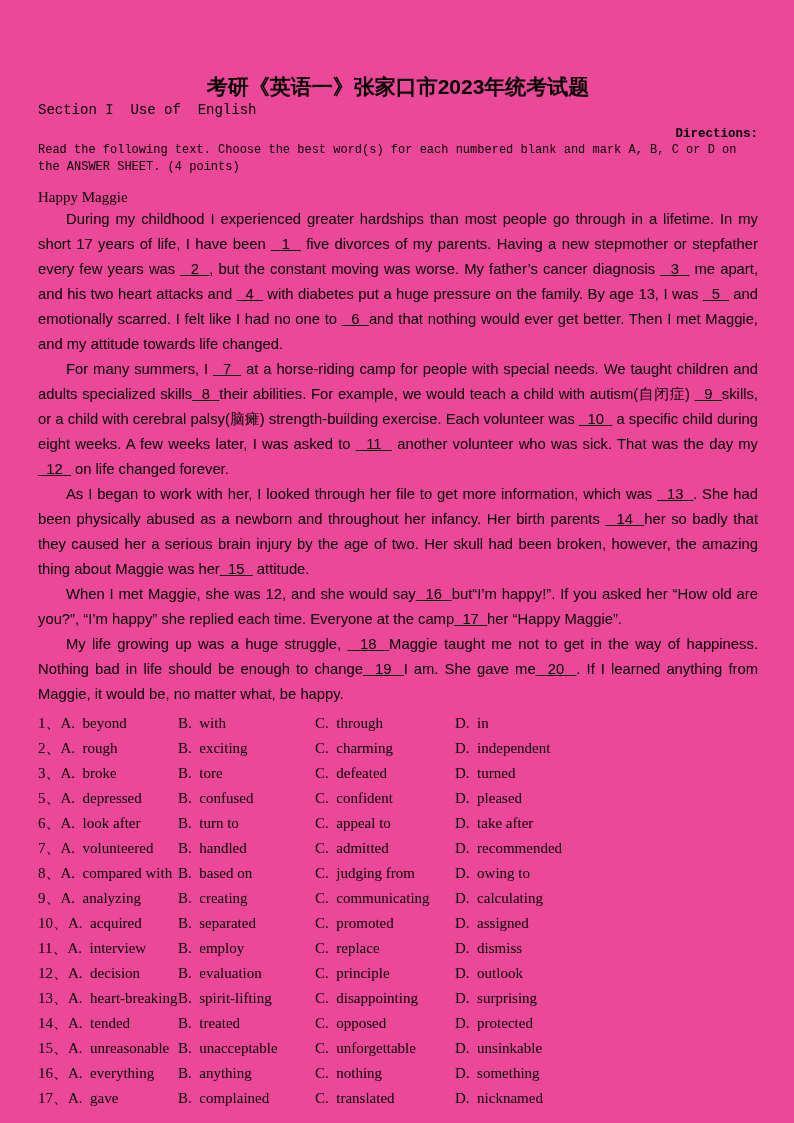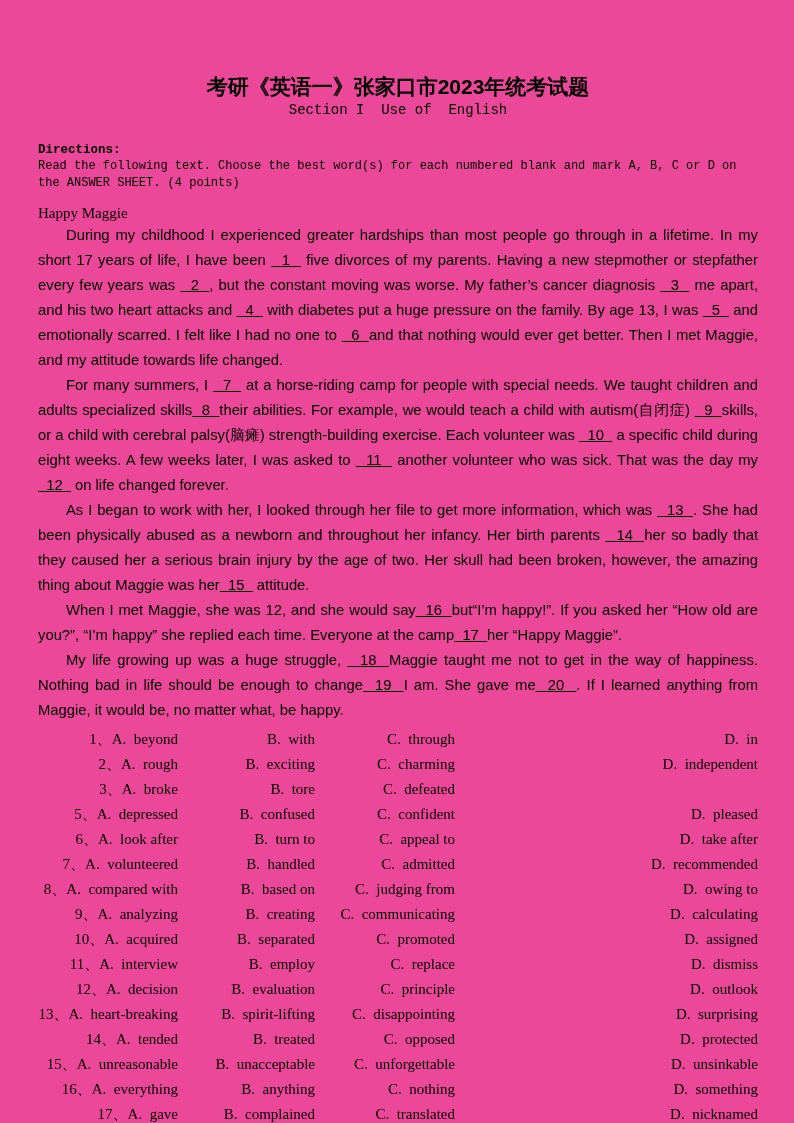--- a/index.html
+++ b/index.html
@@ -8,33 +8,34 @@
 
   .doc-title {
     text-align: center;
     font-family: "Liberation Sans", sans-serif;
     font-weight: bold;
     font-size: 21px;
     line-height: 27px;
     margin: 0;
   }
   .section-heading {
-    text-align: center;
+    text-align: left;
     font-family: "Liberation Mono", monospace;
     font-size: 14px;
     line-height: 19px;
     white-space: pre;
     margin-top: 1px;
   }
   .directions-label {
     font-family: "Liberation Mono", monospace;
     font-weight: bold;
     font-size: 12.5px;
     line-height: 16px;
-    margin-top: 22px;
+    margin-top: 6px;
+    text-align: right;
   }
   .directions-text {
     font-family: "Liberation Mono", monospace;
     font-size: 12px;
     line-height: 16.5px;
   }
   .passage-title {
     font-family: "Liberation Serif", serif;
     font-size: 15px;
     line-height: 20px;
@@ -49,21 +50,20 @@
     margin: 0;
   }
   .blank {
     text-decoration: underline;
     white-space: nowrap;
   }
   .options {
     margin-top: 4px;
     font-family: "Liberation Serif", serif;
     font-size: 15px;
-    text-align: right;
   }
   .opt-row {
     display: grid;
     grid-template-columns: 140px 137px 140px 1fr;
     line-height: 25px;
   }
   .opt-cell { white-space: nowrap; }
 </style>
 </head>
 <body>
@@ -93,20 +93,21 @@
       <div class="opt-row">
         <div class="opt-cell">2、A.&nbsp; rough</div>
         <div class="opt-cell">B.&nbsp; exciting</div>
         <div class="opt-cell">C.&nbsp; charming</div>
         <div class="opt-cell">D.&nbsp; independent</div>
       </div>
       <div class="opt-row">
         <div class="opt-cell">3、A.&nbsp; broke</div>
         <div class="opt-cell">B.&nbsp; tore</div>
         <div class="opt-cell">C.&nbsp; defeated</div>
+        <div class="opt-cell">D.&nbsp; turned</div>
       </div>
       <div class="opt-row">
         <div class="opt-cell">5、A.&nbsp; depressed</div>
         <div class="opt-cell">B.&nbsp; confused</div>
         <div class="opt-cell">C.&nbsp; confident</div>
         <div class="opt-cell">D.&nbsp; pleased</div>
       </div>
       <div class="opt-row">
         <div class="opt-cell">6、A.&nbsp; look after</div>
         <div class="opt-cell">B.&nbsp; turn to</div>

